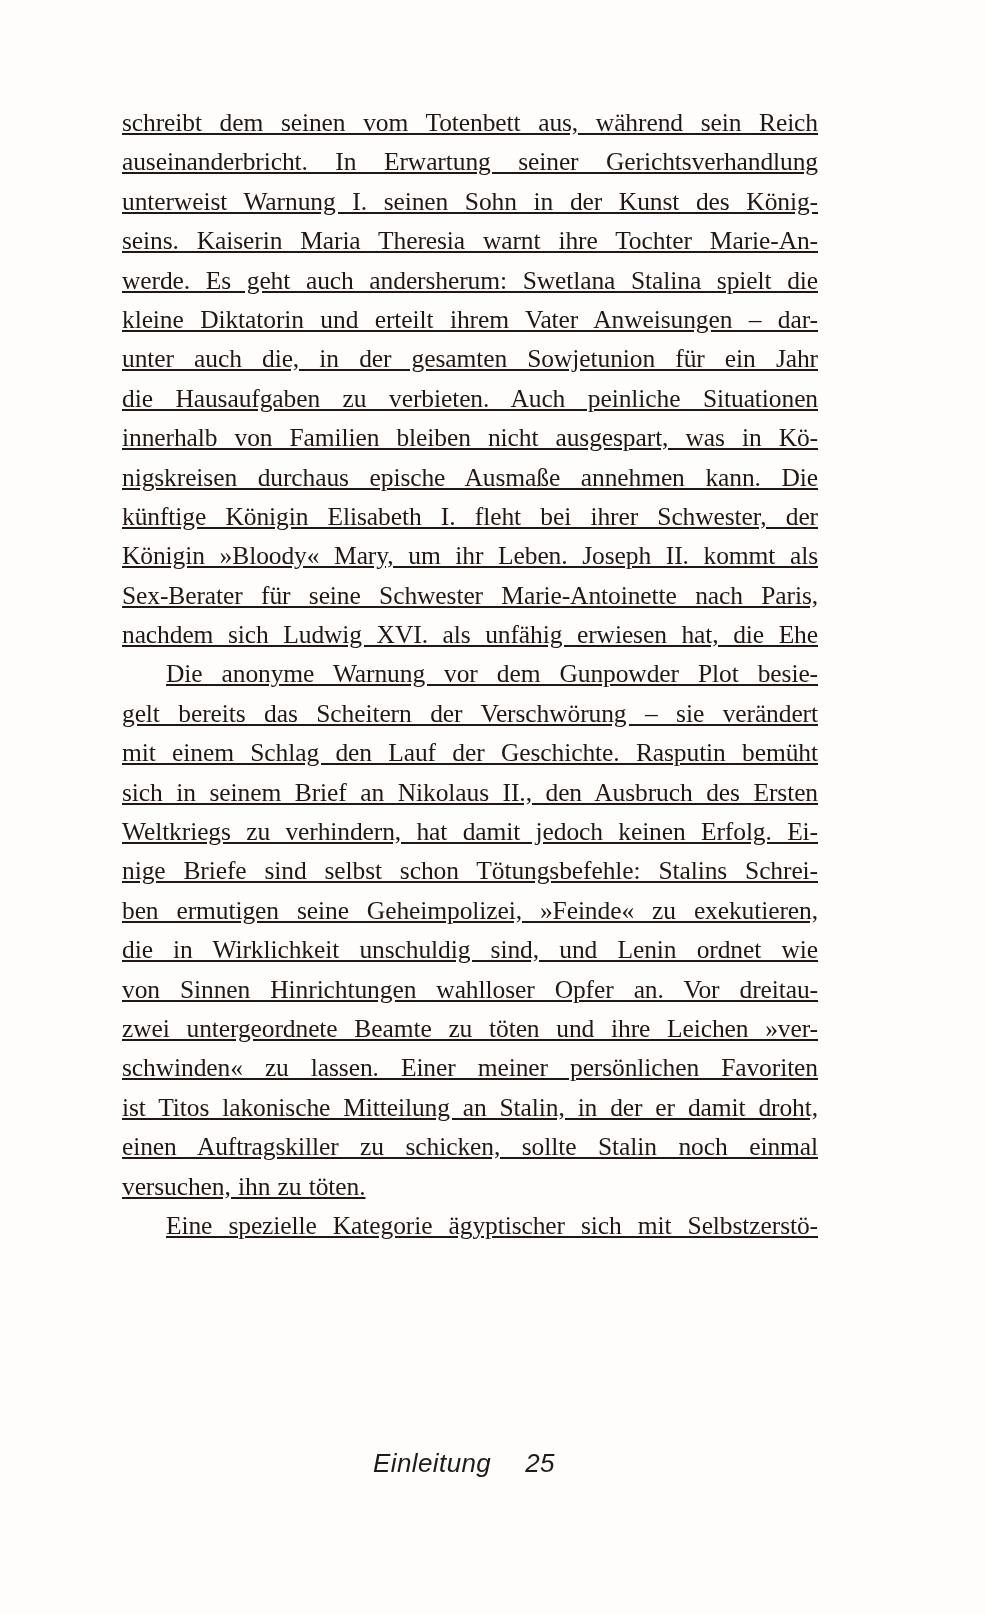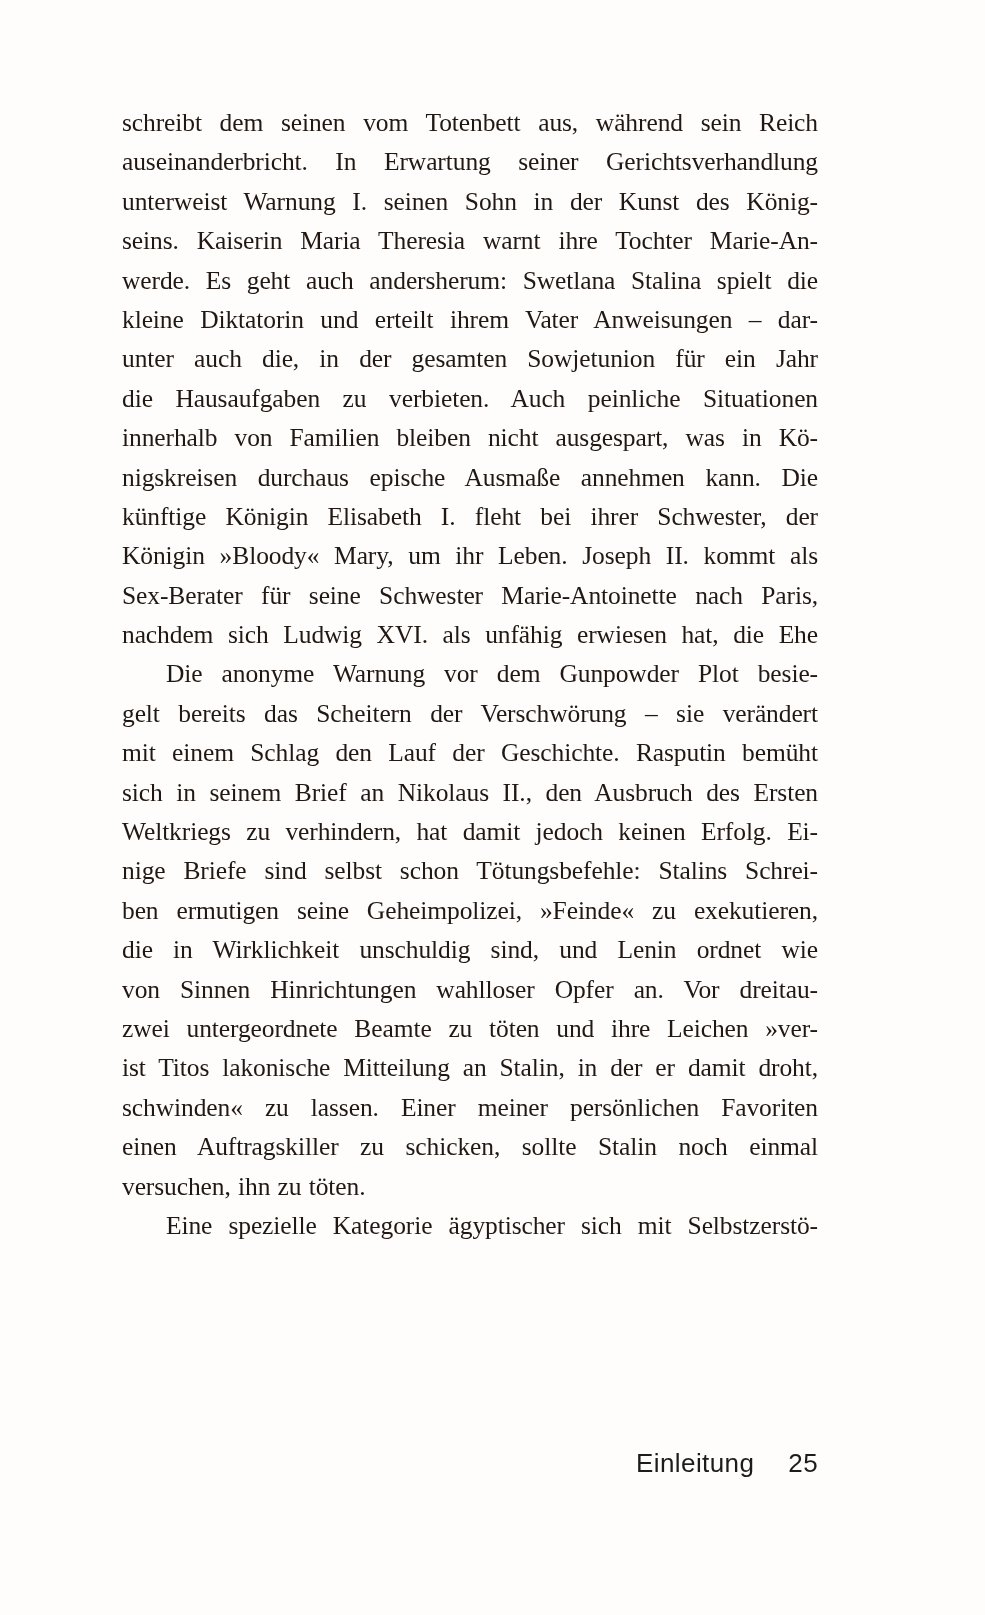--- a/index.html
+++ b/index.html
@@ -27,38 +27,40 @@
     font-size: 25.5px;
     line-height: 39.4px;
     letter-spacing: -0.1px;
     word-spacing: 1px;
   }
   .line {
     text-align: justify;
     text-align-last: justify;
     white-space: normal;
     height: 39.4px;
+    text-decoration: underline;
   }
   .line.para-end {
     text-align: left;
     text-align-last: left;
   }
   .line.indent {
     text-indent: 44px;
   }
   .footer {
     position: absolute;
     top: 1448px;
-    left: 122px;
+    left: 116px;
     width: 696px;
-    text-align: right;
+    text-align: center;
     font-family: "Liberation Sans", sans-serif;
     font-size: 26px;
     color: var(--footer-ink, #1c1c1c);
     letter-spacing: 0.4px;
+    font-style: italic;
   }
   .footer .pagenum {
     display: inline-block;
     margin-left: 34px;
     font-weight: 500;
   }
 </style>
 </head>
 <body style="--bg: #fefdfc; --ink: #211813; --footer-ink: #1c1c1c;">
 
@@ -82,22 +84,22 @@
     <div class="line indent">Die anonyme Warnung vor dem Gunpowder Plot besie-</div>
     <div class="line">gelt bereits das Scheitern der Verschwörung – sie verändert</div>
     <div class="line">mit einem Schlag den Lauf der Geschichte. Rasputin bemüht</div>
     <div class="line">sich in seinem Brief an Nikolaus II., den Ausbruch des Ersten</div>
     <div class="line">Weltkriegs zu verhindern, hat damit jedoch keinen Erfolg. Ei-</div>
     <div class="line">nige Briefe sind selbst schon Tötungsbefehle: Stalins Schrei-</div>
     <div class="line">ben ermutigen seine Geheimpolizei, »Feinde« zu exekutieren,</div>
     <div class="line">die in Wirklichkeit unschuldig sind, und Lenin ordnet wie</div>
     <div class="line">von Sinnen Hinrichtungen wahlloser Opfer an. Vor dreitau-</div>
     <div class="line">zwei untergeordnete Beamte zu töten und ihre Leichen »ver-</div>
+    <div class="line">schwinden« zu lassen. Einer meiner persönlichen Favoriten</div>
     <div class="line">ist Titos lakonische Mitteilung an Stalin, in der er damit droht,</div>
-    <div class="line">schwinden« zu lassen. Einer meiner persönlichen Favoriten</div>
     <div class="line">einen Auftragskiller zu schicken, sollte Stalin noch einmal</div>
     <div class="line para-end">versuchen, ihn zu töten.</div>
     <div class="line indent">Eine spezielle Kategorie ägyptischer sich mit Selbstzerstö-</div>
   </div>
 
   <div class="footer">
     <span>Einleitung</span><span class="pagenum">25</span>
   </div>
 
 </div>

